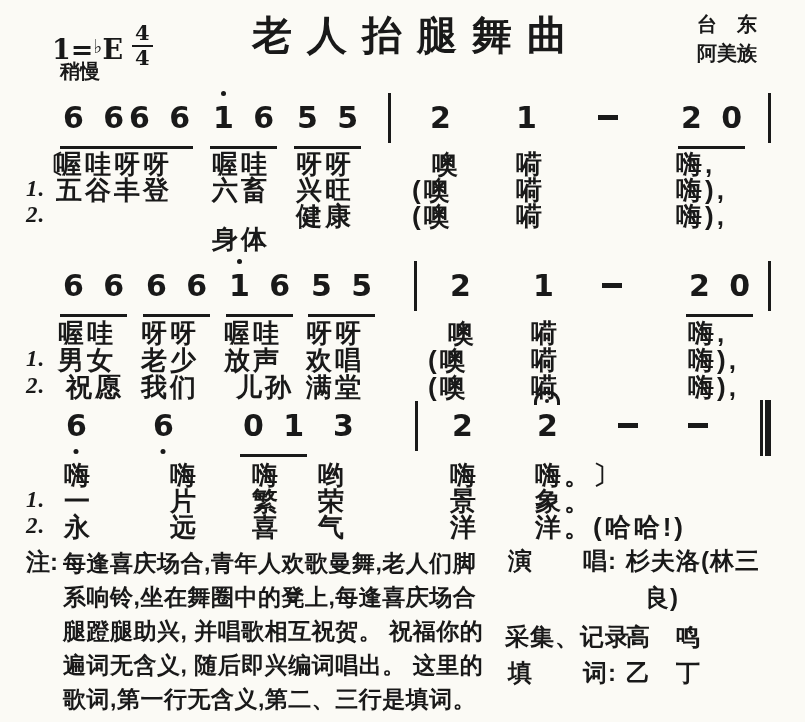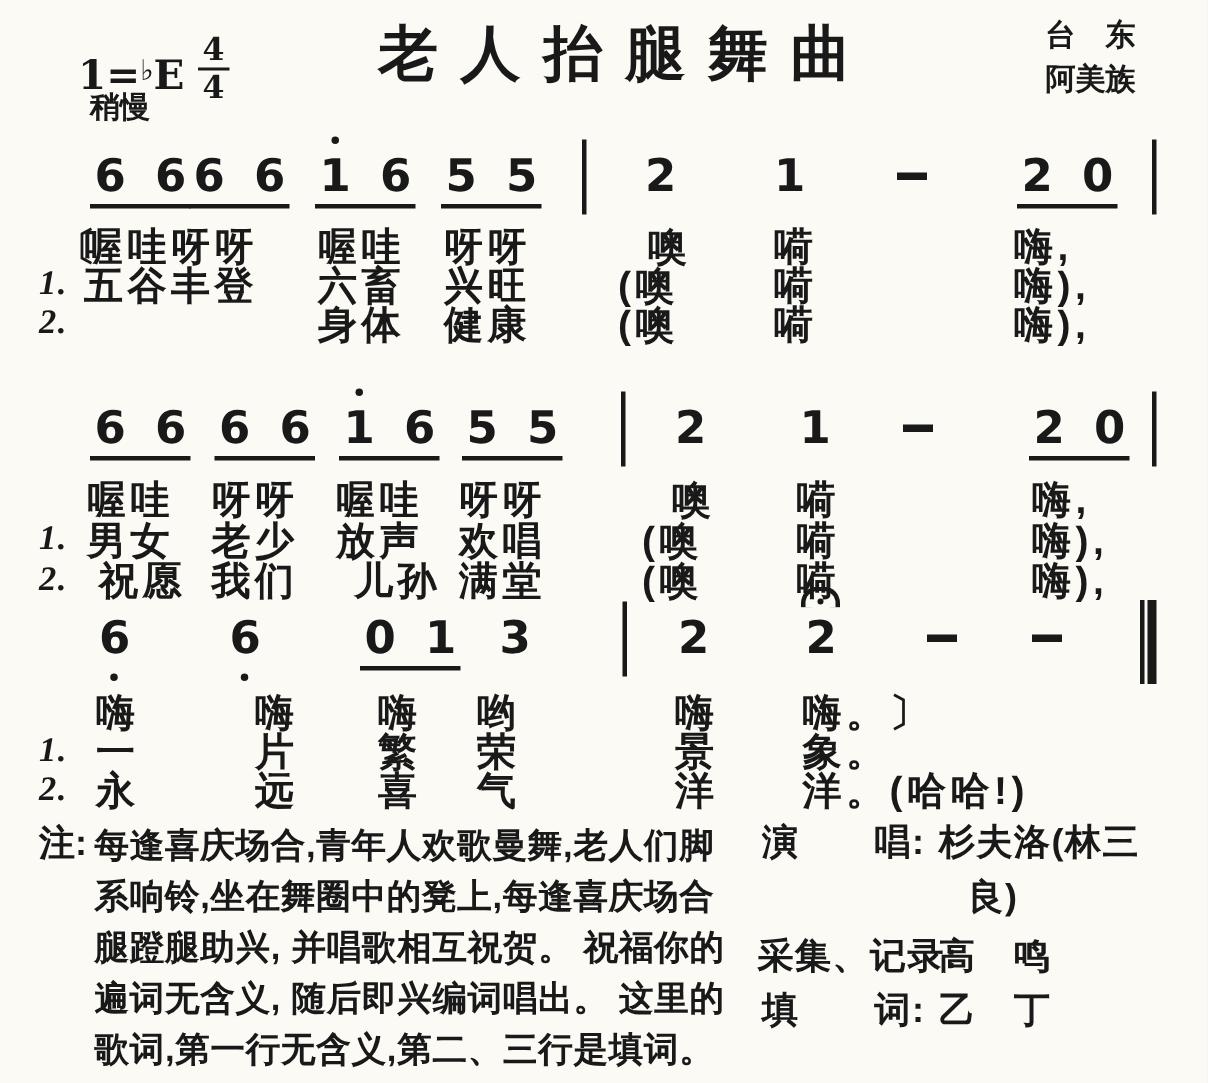--- a/index.html
+++ b/index.html
@@ -5,21 +5,21 @@
   html,body{margin:0;padding:0;}
   body{background:#e8e8e4;font-family:"Liberation Sans",sans-serif;}
   .sheet{
     position:relative;width:805px;height:722px;background:#fbfaf5;
     overflow:hidden;color:#191919;margin:0 auto;
   }
   .row{position:absolute;left:0;width:100%;height:36px;}
   .tok{position:absolute;white-space:pre;top:0;}
   
   .n{font:bold 30px "DejaVu Sans",sans-serif;color:#191919;}
-  .ul{border-bottom:3px solid #191919;padding:0 3px 1px 3px;word-spacing:9px;}
+  .ul{border-bottom:3px solid #191919;padding:0 3px 11px 3px;word-spacing:9px;}
   .da::before{content:"";position:absolute;width:5px;height:5px;border-radius:50%;
     background:#191919;top:-9px;left:11px;}
   .db::after{content:"";position:absolute;width:5px;height:5px;border-radius:50%;
     background:#191919;bottom:-11px;left:50%;transform:translateX(-50%);}
   .fer::before{content:"";position:absolute;width:20px;height:11px;
     border:3px solid #191919;border-bottom:none;border-radius:11px 11px 0 0;
     top:-17px;left:50%;transform:translateX(-50%);}
   .fer::after{content:"";position:absolute;width:4px;height:4px;border-radius:50%;
     background:#191919;top:-9px;left:50%;transform:translateX(-50%);}
   .bar{width:3px;height:50px;background:#191919;top:-7px;}
@@ -89,21 +89,21 @@
       <span class="tok vn" style="left: 26px;">1.</span>
       <span class="tok ly" style="left: 56px;">五谷丰登</span>
       <span class="tok ly" style="left: 212px;">六畜</span>
       <span class="tok ly" style="left: 296px;">兴旺</span>
       <span class="tok ly" style="left: 412px;">(噢</span>
       <span class="tok ly" style="left: 516px;">嗬</span>
       <span class="tok ly" style="left: 676px;">嗨),</span>
     </div>
   <div class="row" style="top:199px">
       <span class="tok vn" style="left: 26px;">2.</span>
-      <span class="tok ly" style="left: 212px;">身体</span>
+      <span class="tok ly" style="left: 212px; margin-top: 23px;">身体</span>
       <span class="tok ly" style="left: 296px;">健康</span>
       <span class="tok ly" style="left: 412px;">(噢</span>
       <span class="tok ly" style="left: 516px;">嗬</span>
       <span class="tok ly" style="left: 676px;">嗨),</span>
     </div>
 
   <div class="row" style="top:268px">
       <span class="tok n ul" style="left: 60px;">6 6</span>
       <span class="tok n ul" style="left: 143px;">6 6</span>
       <span class="tok n ul da" style="left: 226px;">1 6</span>

